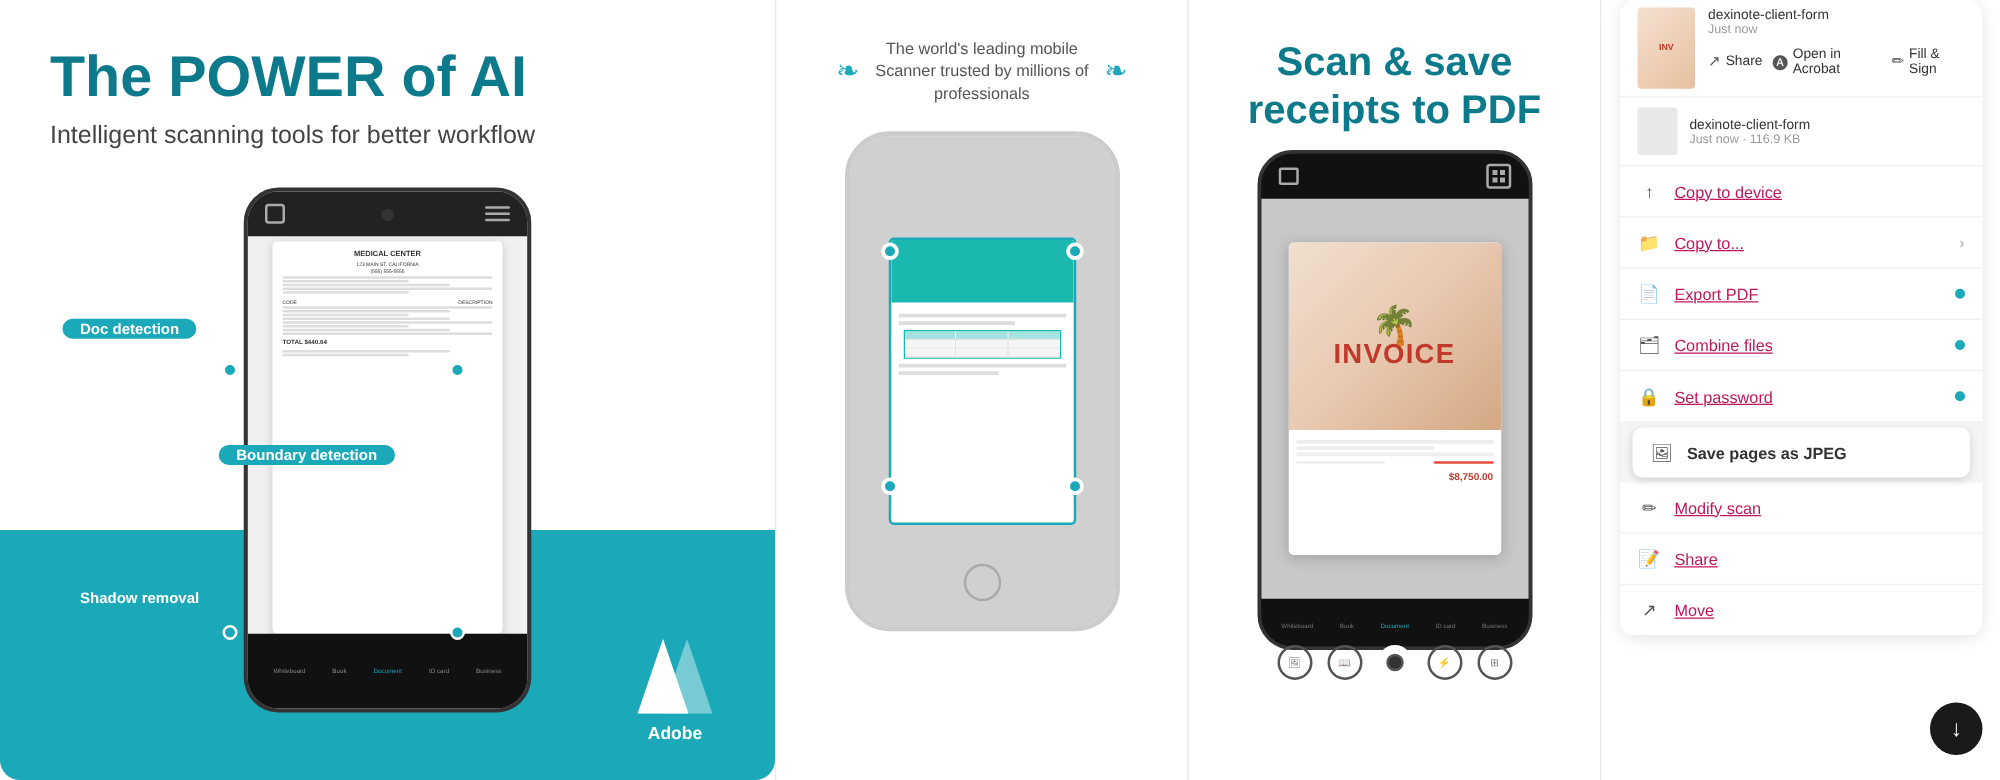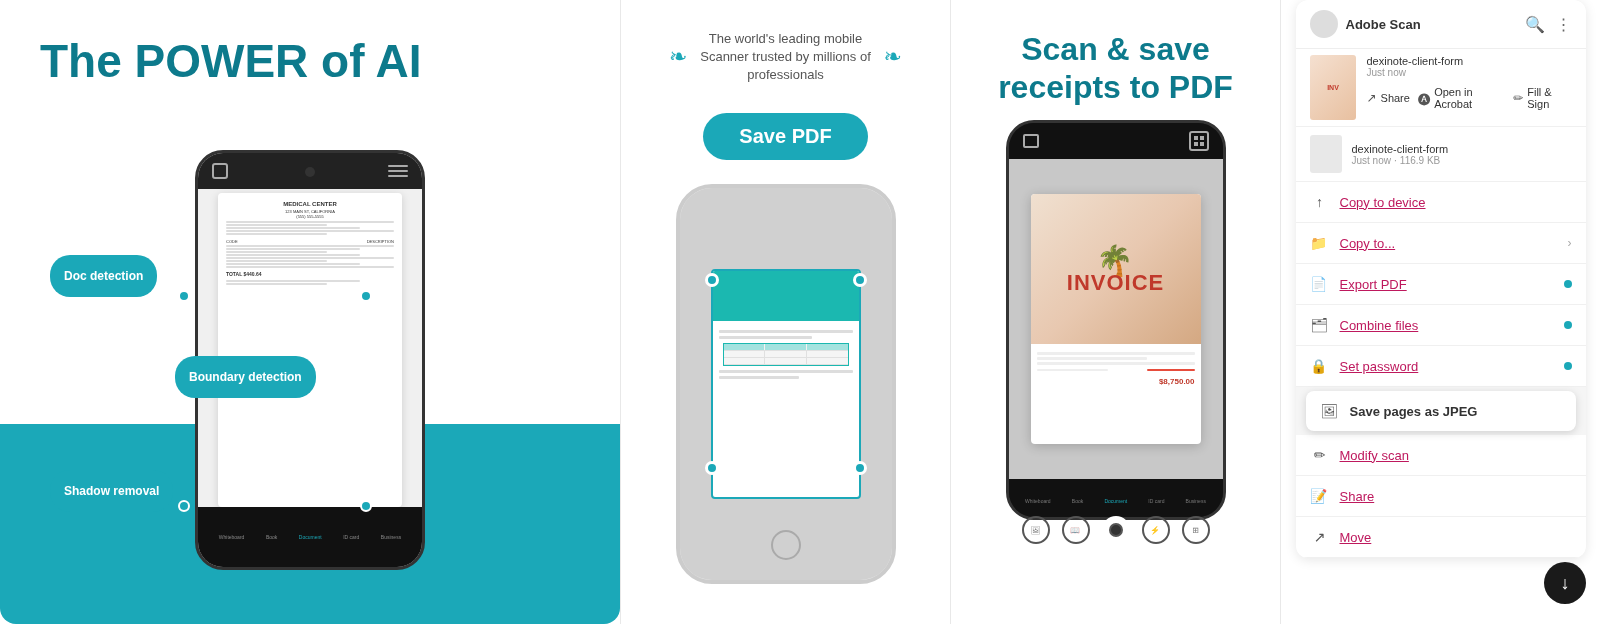--- a/index.html
+++ b/index.html
@@ -153,21 +153,21 @@
     }
     .bottom-tab.active { color: #1ba8b8; }
 
     
     .doc-label {
       position: absolute;
       background: #1ba8b8;
       color: #fff;
       font-weight: 700;
       font-size: 12px;
-      padding: 14px 14px;
+      padding: 1px 14px;
       border-radius: 20px;
       white-space: nowrap;
       z-index: 10;
     }
     .doc-detection-label {
       top: 255px;
       left: 50px;
     }
     .boundary-label {
       top: 356px;
@@ -648,20 +648,21 @@
     .scan-file-details { flex: 1; }
   </style>
 </head>
 <body>
 
 <div class="panel-1">
   <div class="panel-1-teal-bottom"></div>
 
   <div class="panel-1-content">
     <h1 class="panel-1-title">The POWER of AI</h1>
+    <p class="panel-1-subtitle">Intelligent scanning tools for better workflow</p>
   </div>
 
   <div class="phone-1">
     <div class="phone-1-screen">
       <div class="phone-1-topbar">
         <div class="phone-1-topbar-icon"></div>
         <div class="phone-1-topbar-icon2">
           <span></span>
             <span></span>
             <span></span>
@@ -704,30 +705,36 @@
 
   <div class="doc-label doc-detection-label">Doc detection</div>
   <div class="doc-label boundary-label">Boundary detection</div>
   <div class="doc-label shadow-label">Shadow removal</div>
 
   <div class="corner-dot" style="top:290px; left:178px;"></div>
   <div class="corner-dot" style="top:290px; left:360px;"></div>
   <div class="corner-dot" style="top:500px; left:178px;"></div>
   <div class="corner-dot" style="top:500px; left:360px;"></div>
 
+  <div class="adobe-logo">
+    <svg class="adobe-logo-icon" viewBox="0 0 50 50" xmlns="http://www.w3.org/2000/svg">
+      <polygon points="0,50 17,0 34,50" fill="#fff"></polygon>
+      <polygon points="16,50 33,0 50,50" fill="#fff" opacity="0.4"></polygon>
+    </svg>
+    <div style="color:#fff; font-size:14px; font-weight:600; text-align:center; margin-top:2px;">Adobe</div>
+  </div>
 </div>
 
 <div class="panel-2">
   <div class="panel-2-badge">
     <span class="laurel">❧</span>
     <p class="panel-2-tagline">The world's leading mobile Scanner trusted by millions of professionals</p>
     <span class="laurel">❧</span>
   </div>
 
-  <button class="save-pdf-btn">Save PDF</button>
 
   <div class="phone-2">
     <div class="phone-2-screen">
       <div class="phone-2-document">
         <div class="phone-2-doc-header"></div>
         <div class="phone-2-doc-lines">
           <div class="phone-2-doc-line"></div>
           <div class="phone-2-doc-line" style="width:70%"></div>
           <div class="phone-2-doc-table">
             <div class="phone-2-table-row">
@@ -822,30 +829,20 @@
     <div class="p3-icon-circle">
       <span style="font-size:8px; color:#777;">⊞</span>
     </div>
   </div>
 </div>
 
 <div class="panel-4">
 
   <div class="adobe-scan-ui">
 
-    <div class="scan-ui-topbar">
-      <div class="scan-ui-logo-area">
-        <div class="scan-avatar"></div>
-        <span class="scan-app-name">Adobe Scan</span>
-      </div>
-      <div class="scan-icons">
-        <span class="scan-icon-search">🔍</span>
-        <span class="scan-icon-dots">⋮</span>
-      </div>
-    </div>
 
     <div class="scan-thumbnail-row">
       <div class="scan-thumb scan-thumb-invoice">
         <span>INV</span>
       </div>
       <div>
         <div class="scan-file-name">dexinote-client-form</div>
         <div class="scan-file-time">Just now</div>
         <div class="scan-action-row">
           <div class="scan-action-btn">

